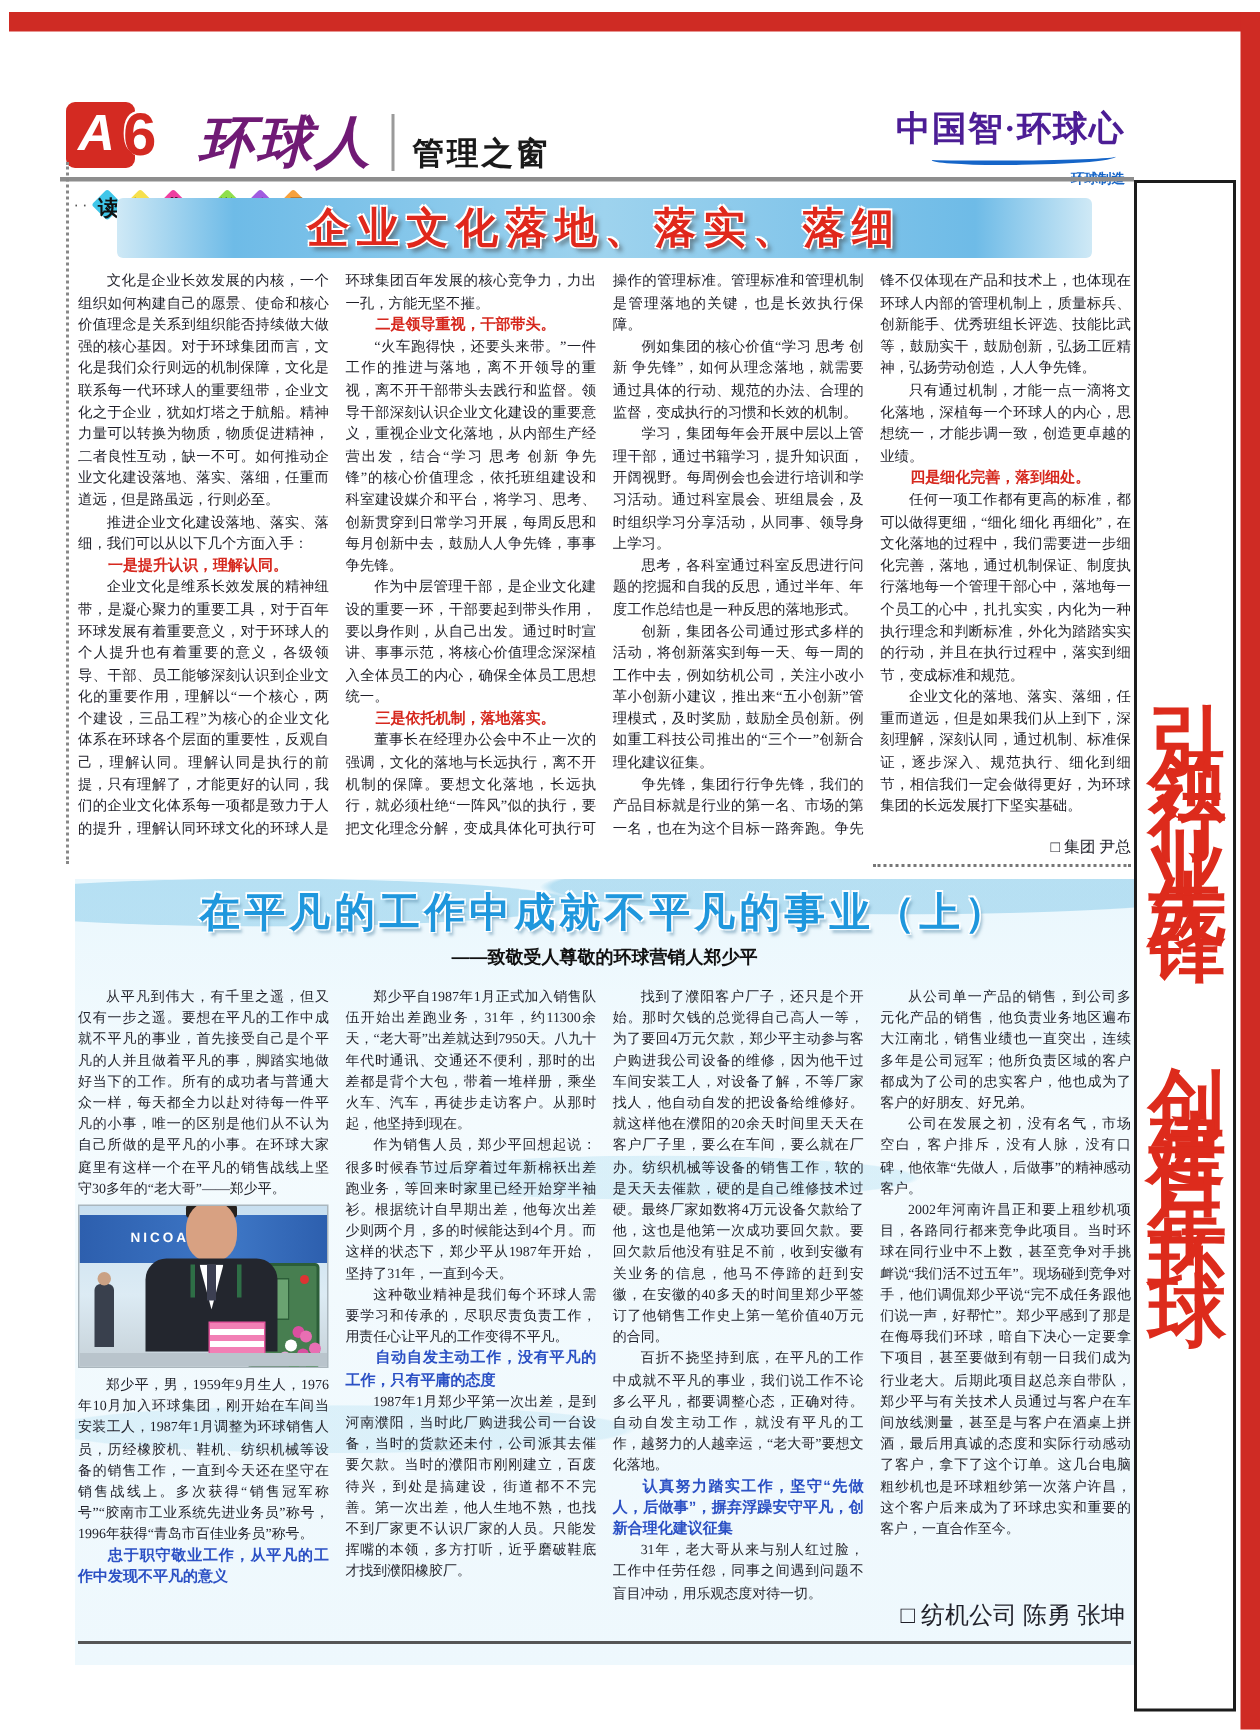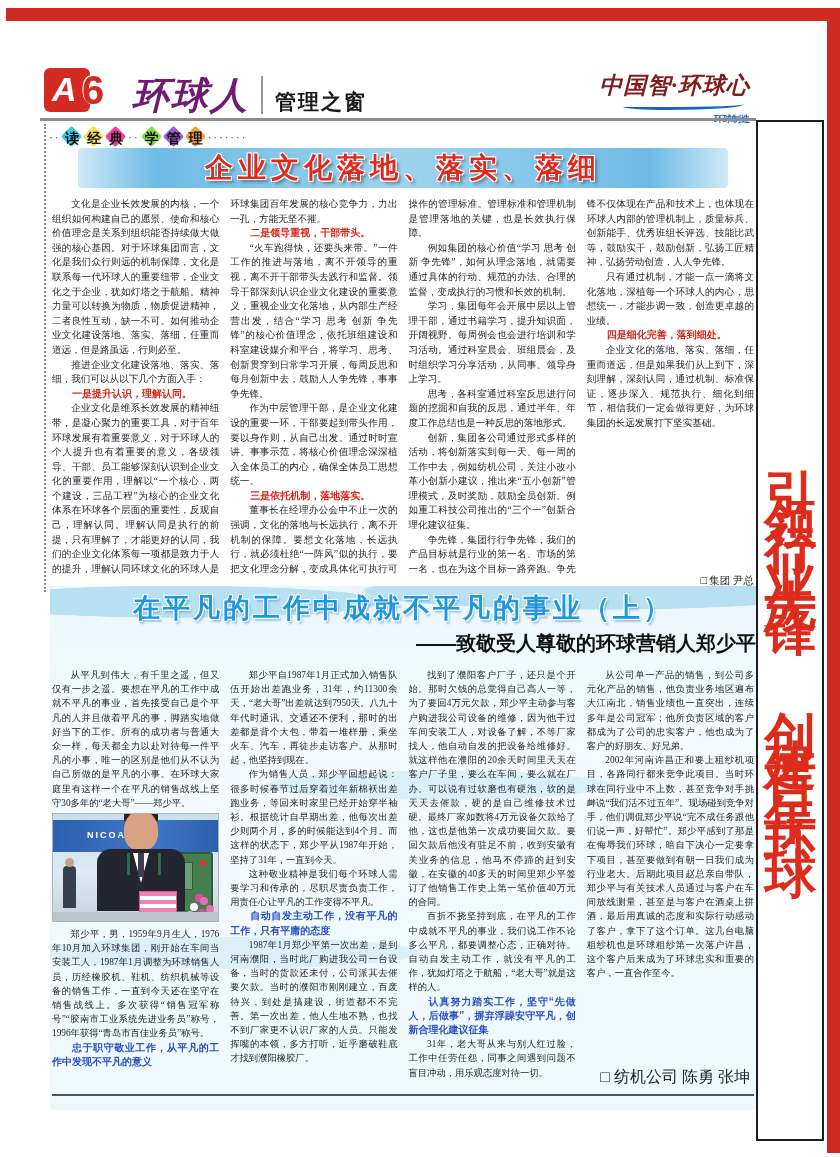--- a/index.html
+++ b/index.html
@@ -15,33 +15,33 @@
   .masthead{position:absolute;left:44px;top:68px;right:90px;height:50px;}
   .mast-left{position:absolute;left:0;top:0;display:flex;align-items:flex-end;gap:10px;}
   .a6{position:relative;width:78px;height:46px;}
   .a6-box{position:absolute;left:0;top:0;width:46px;height:44px;background:#d42a22;border-radius:6px;}
   .a6-letter{position:absolute;left:8px;top:2px;color:#fff;font-size:34px;font-weight:bold;font-style:italic;font-family:"Liberation Sans",sans-serif;}
   .a6-number{position:absolute;left:38px;top:0px;color:#d42a22;font-size:40px;font-weight:bold;font-family:"Liberation Sans",sans-serif;text-shadow:1px 1px 0 #fff,-1px -1px 0 #fff;}
   .brand{color:#701a75;font-size:37px;font-weight:bold;font-style:italic;letter-spacing:2px;line-height:1;}
   .mast-divider{width:2px;height:38px;background:#9a9a9a;margin:0 2px;}
   .section-name{font-size:21px;font-weight:bold;color:#1a1a1a;letter-spacing:2px;line-height:1.1;}
   .mast-right{position:absolute;right:0;top:2px;text-align:right;}
-  .slogan{color:#7f1d1d;font-size:23px;font-weight:bold;font-style:italic;letter-spacing:1px;}
+  .slogan{color:#4c1d95;font-size:23px;font-weight:bold;letter-spacing:1px;}
   .slogan-swoosh{height:6px;border-bottom:3px solid #1565c8;border-radius:0 0 70% 40%;margin:0 6px 3px 24px;}
   .slogan-sub{font-size:9px;font-weight:bold;color:#1565c8;font-family:"Liberation Sans",sans-serif;}
   .slogan-sub .dash{color:#9a9a9a;letter-spacing:-1px;margin-right:3px;}
   .mast-rule{position:absolute;left:40px;top:118px;width:716px;height:3px;background:#8d8d8d;}
   
   .badge{position:absolute;left:48px;top:126px;height:22px;display:flex;align-items:center;font-family:"Liberation Sans",sans-serif;}
   .badge .dots{color:#555;font-size:11px;letter-spacing:2px;margin:0 1px;}
   .badge-ch{position:relative;width:20px;height:20px;margin:0 1px;}
   .badge-ch i{position:absolute;left:2px;top:2px;width:15px;height:15px;transform:rotate(45deg);border-radius:2px;}
   .badge-ch b{position:absolute;left:3px;top:3px;font-size:14px;font-weight:bold;color:#111;}
   
-  .article1{position:absolute;left:50px;top:148px;width:706px;height:444px;}
+  .article1{position:absolute;left:50px;top:132px;width:706px;height:444px;}
   .dotted-v{position:absolute;top:-24px;bottom:0;width:0;border-left:2px dotted #888;}
   .dotted-v.left{left:-6px;}
   .dotted-v.right{right:-4px;top:40px;}
   .a1-title-banner{
     height:40px;margin:0 28px;display:flex;align-items:center;justify-content:center;
     background:linear-gradient(90deg,#cfe9f6 0%,#6ebbe7 12%,#9ed3ee 50%,#6ebbe7 88%,#cfe9f6 100%);
     border-radius:4px;
   }
   .a1-title{
     color:#e0281c;font-size:28px;font-weight:bold;letter-spacing:5px;
@@ -68,21 +68,21 @@
       radial-gradient(55% 30px at 78% 1%, rgba(120,195,230,.45) 0 60%, transparent 62%),
       radial-gradient(40% 24px at 55% 38%, rgba(170,220,240,.35) 0 60%, transparent 62%),
       radial-gradient(45% 26px at 25% 70%, rgba(170,220,240,.30) 0 60%, transparent 62%),
       linear-gradient(180deg,#eaf7fd 0%,#f4fbfe 30%,#eef8fd 100%);
   }
   .a2-title{
     margin-top:4px;text-align:center;font-family:"Liberation Sans",sans-serif;
     color:#1f97dd;font-size:27px;font-weight:bold;letter-spacing:3px;
     text-shadow:1px 1px 0 #fff,-1px -1px 0 #fff,1px -1px 0 #fff,-1px 1px 0 #fff,2px 3px 2px rgba(90,140,170,.5);
   }
-  .a2-subtitle{margin-top:4px;text-align:right;font-family:"Liberation Sans",sans-serif;font-size:20px;font-weight:bold;color:#111;}
+  .a2-subtitle{margin-top:4px;text-align:center;font-family:"Liberation Sans",sans-serif;font-size:12px;font-weight:bold;color:#111;}
   .cols2{
     margin-top:11px;height:426px;padding:0 2px;
     column-count:4;column-gap:11px;column-fill:auto;overflow:hidden;
     font-size:9.3px;line-height:14.2px;text-align:justify;
   }
   .byline2{position:absolute;right:6px;bottom:22px;font-size:16px;background:transparent;}
   .bottom-rule{position:absolute;left:2px;right:2px;bottom:14px;height:2px;background:#555;}
   
   .photo{
     width:100%;height:109px;margin:3px 0 5px;position:relative;overflow:hidden;
@@ -192,20 +192,21 @@
       <div class="blk b-p">作为中层管理干部，是企业文化建设的重要一环，干部要起到带头作用，要以身作则，从自己出发。通过时时宣讲、事事示范，将核心价值理念深深植入全体员工的内心，确保全体员工思想统一。</div>
       <div class="blk b-h">三是依托机制，落地落实。</div>
       <div class="blk b-p">董事长在经理办公会中不止一次的强调，文化的落地与长远执行，离不开机制的保障。要想文化落地，长远执行，就必须杜绝“一阵风”似的执行，要把文化理念分解，变成具体化可执行可操作的管理标准。管理标准和管理机制是管理落地的关键，也是长效执行保障。</div>
       <div class="blk b-p">例如集团的核心价值“学习 思考 创新 争先锋”，如何从理念落地，就需要通过具体的行动、规范的办法、合理的监督，变成执行的习惯和长效的机制。</div>
       <div class="blk b-p">学习，集团每年会开展中层以上管理干部，通过书籍学习，提升知识面，开阔视野。每周例会也会进行培训和学习活动。通过科室晨会、班组晨会，及时组织学习分享活动，从同事、领导身上学习。</div>
       <div class="blk b-p">思考，各科室通过科室反思进行问题的挖掘和自我的反思，通过半年、年度工作总结也是一种反思的落地形式。</div>
       <div class="blk b-p">创新，集团各公司通过形式多样的活动，将创新落实到每一天、每一周的工作中去，例如纺机公司，关注小改小革小创新小建议，推出来“五小创新”管理模式，及时奖励，鼓励全员创新。例如重工科技公司推出的“三个一”创新合理化建议征集。</div>
       <div class="blk b-p">争先锋，集团行行争先锋，我们的产品目标就是行业的第一名、市场的第一名，也在为这个目标一路奔跑。争先锋不仅体现在产品和技术上，也体现在环球人内部的管理机制上，质量标兵、创新能手、优秀班组长评选、技能比武等，鼓励实干，鼓励创新，弘扬工匠精神，弘扬劳动创造，人人争先锋。</div>
       <div class="blk b-p">只有通过机制，才能一点一滴将文化落地，深植每一个环球人的内心，思想统一，才能步调一致，创造更卓越的业绩。</div>
       <div class="blk b-h">四是细化完善，落到细处。</div>
+      <div class="blk b-p">任何一项工作都有更高的标准，都可以做得更细，“细化 细化 再细化”，在文化落地的过程中，我们需要进一步细化完善，落地，通过机制保证、制度执行落地每一个管理干部心中，落地每一个员工的心中，扎扎实实，内化为一种执行理念和判断标准，外化为踏踏实实的行动，并且在执行过程中，落实到细节，变成标准和规范。</div>
       <div class="blk b-p">企业文化的落地、落实、落细，任重而道远，但是如果我们从上到下，深刻理解，深刻认同，通过机制、标准保证，逐步深入、规范执行、细化到细节，相信我们一定会做得更好，为环球集团的长远发展打下坚实基础。</div>
     </div>
   <div class="byline1">□  集团  尹总</div>
 </div>
 
 <div class="article2">
   <div class="a2-title">在平凡的工作中成就不平凡的事业（上）</div>
   <div class="a2-subtitle">——致敬受人尊敬的环球营销人郑少平</div>
   <div class="cols2">
 
@@ -227,25 +228,26 @@
         <span class="ph-flowers"></span>
         <div class="ph-table"></div>
       </div>
     <div class="blk b-p">郑少平，男，1959年9月生人，1976年10月加入环球集团，刚开始在车间当安装工人，1987年1月调整为环球销售人员，历经橡胶机、鞋机、纺织机械等设备的销售工作，一直到今天还在坚守在销售战线上。多次获得“销售冠军称号”“胶南市工业系统先进业务员”称号，1996年获得“青岛市百佳业务员”称号。</div>
       <div class="blk b-h">忠于职守敬业工作，从平凡的工作中发现不平凡的意义</div>
       <div class="blk b-p">郑少平自1987年1月正式加入销售队伍开始出差跑业务，31年，约11300余天，“老大哥”出差就达到7950天。八九十年代时通讯、交通还不便利，那时的出差都是背个大包，带着一堆样册，乘坐火车、汽车，再徒步走访客户。从那时起，他坚持到现在。</div>
       <div class="blk b-p">作为销售人员，郑少平回想起说：很多时候春节过后穿着过年新棉袄出差跑业务，等回来时家里已经开始穿半袖衫。根据统计自早期出差，他每次出差少则两个月，多的时候能达到4个月。而这样的状态下，郑少平从1987年开始，坚持了31年，一直到今天。</div>
       <div class="blk b-p">这种敬业精神是我们每个环球人需要学习和传承的，尽职尽责负责工作，用责任心让平凡的工作变得不平凡。</div>
       <div class="blk b-h">自动自发主动工作，没有平凡的工作，只有平庸的态度</div>
       <div class="blk b-p">1987年1月郑少平第一次出差，是到河南濮阳，当时此厂购进我公司一台设备，当时的货款还未付，公司派其去催要欠款。当时的濮阳市刚刚建立，百废待兴，到处是搞建设，街道都不不完善。第一次出差，他人生地不熟，也找不到厂家更不认识厂家的人员。只能发挥嘴的本领，多方打听，近乎磨破鞋底才找到濮阳橡胶厂。</div>
-      <div class="blk b-p">找到了濮阳客户厂子，还只是个开始。那时欠钱的总觉得自己高人一等，为了要回4万元欠款，郑少平主动参与客户购进我公司设备的维修，因为他干过车间安装工人，对设备了解，不等厂家找人，他自动自发的把设备给维修好。就这样他在濮阳的20余天时间里天天在客户厂子里，要么在车间，要么就在厂办。可以说有过软磨也有硬泡，软的是天天去催款，硬的是自己维修技术过硬。最终厂家如数将4万元设备欠款给了他，这也是他第一次成功要回欠款。要回欠款后他没有驻足不前，收到安徽有关业务的信息，他马不停蹄的赶到安徽，在安徽的40多天的时间里郑少平签订了他销售工作史上第一笔价值40万元的合同。</div>
-      <div class="blk b-p">百折不挠坚持到底，在平凡的工作中成就不平凡的事业，我们说工作不论多么平凡，都要调整心态，正确对待。自动自发主动工作，就没有平凡的工作，犹如灯塔之于航船，“老大哥”就是这样的人。</div>
+      <div class="blk b-p">找到了濮阳客户厂子，还只是个开始。那时欠钱的总觉得自己高人一等，为了要回4万元欠款，郑少平主动参与客户购进我公司设备的维修，因为他干过车间安装工人，对设备了解，不等厂家找人，他自动自发的把设备给维修好。就这样他在濮阳的20余天时间里天天在客户厂子里，要么在车间，要么就在厂办。纺织机械等设备的销售工作，软的是天天去催款，硬的是自己维修技术过硬。最终厂家如数将4万元设备欠款给了他，这也是他第一次成功要回欠款。要回欠款后他没有驻足不前，收到安徽有关业务的信息，他马不停蹄的赶到安徽，在安徽的40多天的时间里郑少平签订了他销售工作史上第一笔价值40万元的合同。</div>
+      <div class="blk b-p">百折不挠坚持到底，在平凡的工作中成就不平凡的事业，我们说工作不论多么平凡，都要调整心态，正确对待。自动自发主动工作，就没有平凡的工作，越努力的人越幸运，“老大哥”要想文化落地。</div>
       <div class="blk b-h">认真努力踏实工作，坚守“先做人，后做事”，摒弃浮躁安守平凡，创新合理化建议征集</div>
       <div class="blk b-p">31年，老大哥从来与别人红过脸，工作中任劳任怨，同事之间遇到问题不盲目冲动，用乐观态度对待一切。</div>
       <div class="blk b-p">从公司单一产品的销售，到公司多元化产品的销售，他负责业务地区遍布大江南北，销售业绩也一直突出，连续多年是公司冠军；他所负责区域的客户都成为了公司的忠实客户，他也成为了客户的好朋友、好兄弟。</div>
+      <div class="blk b-p">公司在发展之初，没有名气，市场空白，客户排斥，没有人脉，没有口碑，他依靠“先做人，后做事”的精神感动客户。</div>
       <div class="blk b-p">2002年河南许昌正和要上租纱机项目，各路同行都来竞争此项目。当时环球在同行业中不上数，甚至竞争对手挑衅说“我们活不过五年”。现场碰到竞争对手，他们调侃郑少平说“完不成任务跟他们说一声，好帮忙”。郑少平感到了那是在侮辱我们环球，暗自下决心一定要拿下项目，甚至要做到有朝一日我们成为行业老大。后期此项目赵总亲自带队，郑少平与有关技术人员通过与客户在车间放线测量，甚至是与客户在酒桌上拼酒，最后用真诚的态度和实际行动感动了客户，拿下了这个订单。这几台电脑粗纱机也是环球粗纱第一次落户许昌，这个客户后来成为了环球忠实和重要的客户，一直合作至今。</div>
     </div>
   <div class="byline2">□   纺机公司  陈勇  张坤</div>
   <div class="bottom-rule"></div>
 </div>
 
 <div class="side-banner">
   <div class="side-banner-text">引领行业先锋，创建百年环球</div>
 </div>
 

